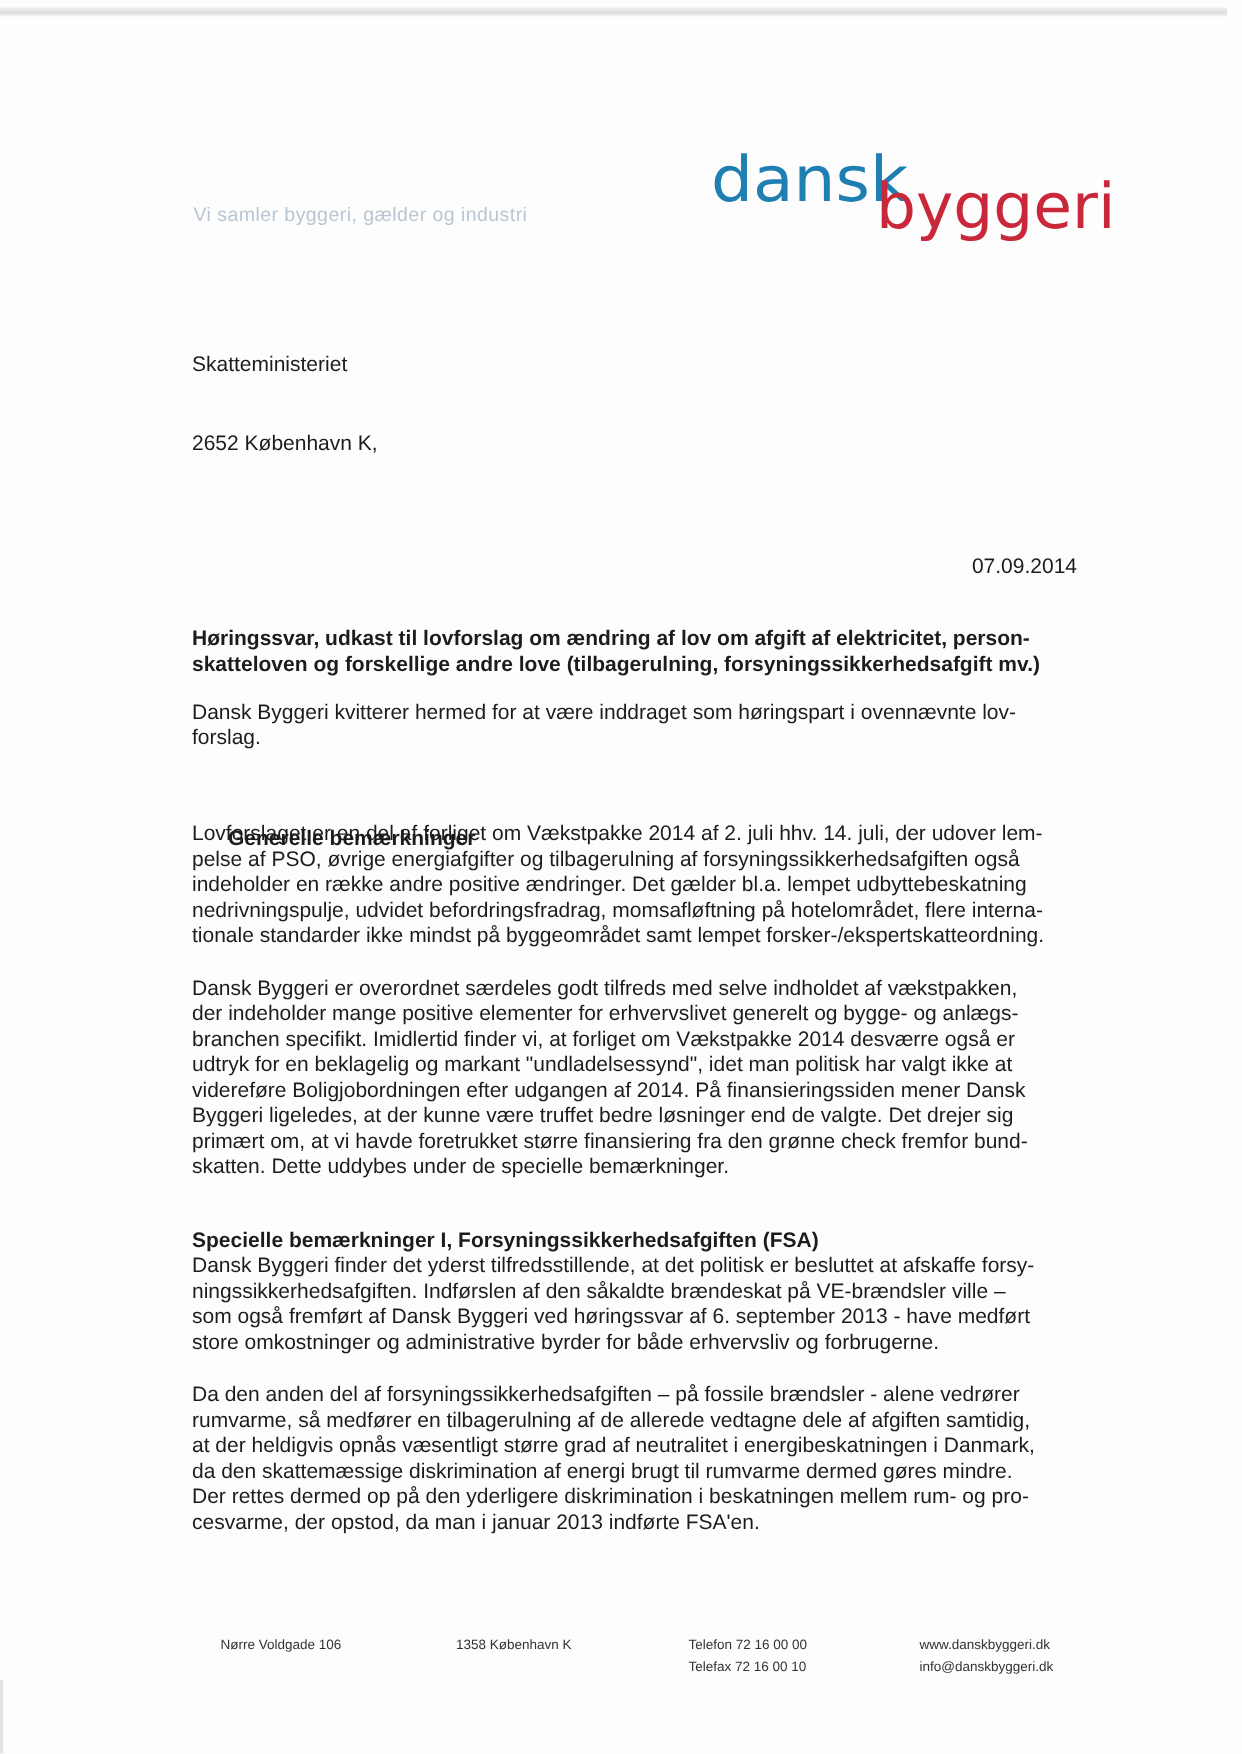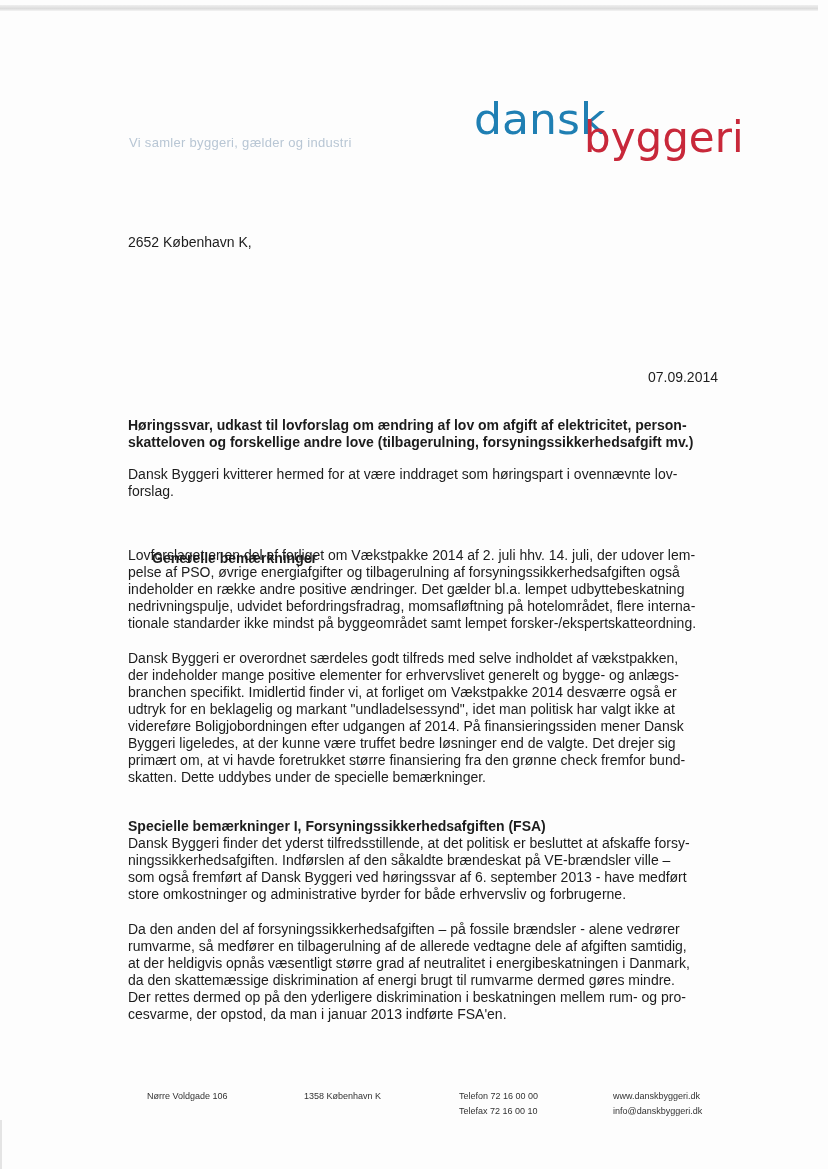--- a/index.html
+++ b/index.html
@@ -57,20 +57,21 @@
 <div class="scan-line"></div>
 <div class="scan-left"></div>
 
 <div class="logo">
   <span class="logo-dansk">dansk</span>
   <span class="logo-byggeri">byggeri</span>
 </div>
 <div class="tagline">Vi samler byggeri, gælder og industri</div>
 
 <div class="text addr">
+  <div>Skatteministeriet</div>
   <div>2652 København K,</div>
 </div>
 
 <div class="date">07.09.2014</div>
 
 <div class="text bold subject">Høringssvar, udkast til lovforslag om ændring af lov om afgift af elektricitet, person-
 skatteloven og forskellige andre love (tilbagerulning, forsyningssikkerhedsafgift mv.)</div>
 <div class="text intro">Dansk Byggeri kvitterer hermed for at være inddraget som høringspart i ovennævnte lov-
 forslag.</div>
 

